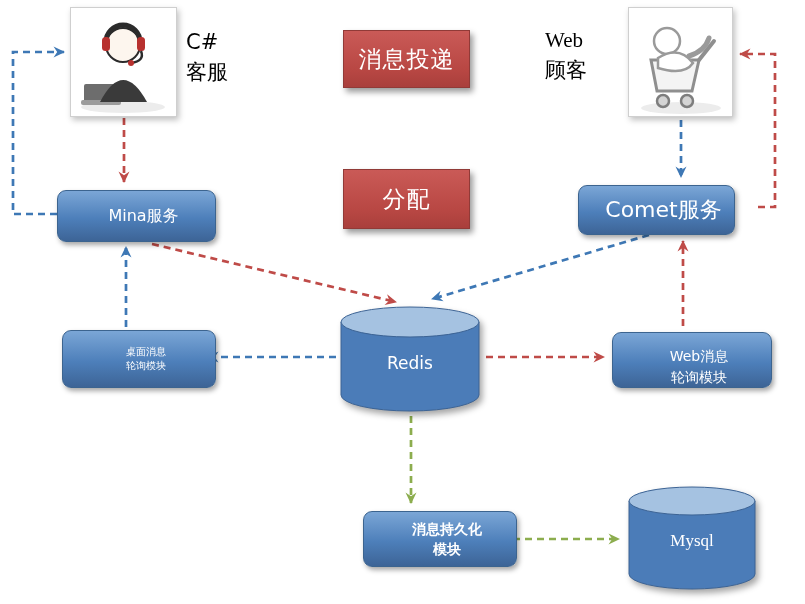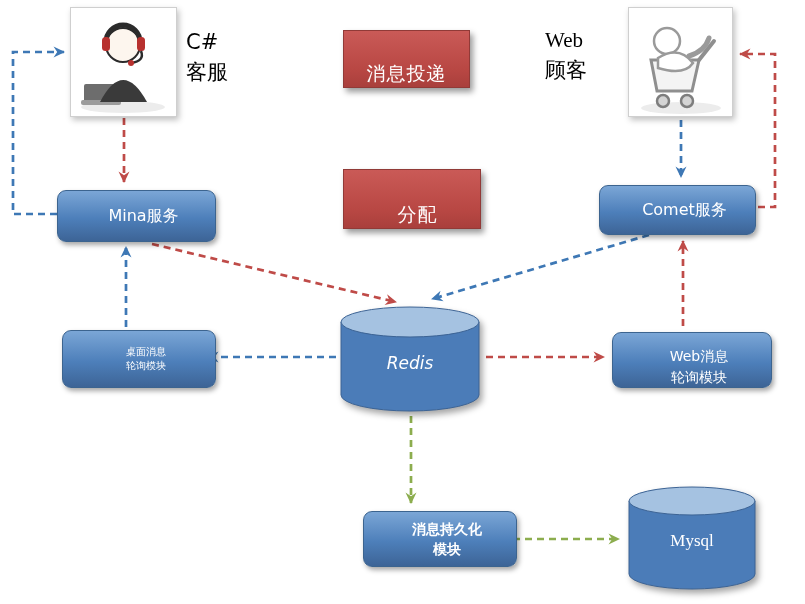--- a/index.html
+++ b/index.html
@@ -23,50 +23,50 @@
 
   .bnode{
     position:absolute;z-index:2;display:flex;flex-direction:column;
     align-items:center;justify-content:center;text-align:center;color:#ffffff;
     border-radius:9px;border:1px solid #3c648f;
     background:linear-gradient(180deg,#7ba6d6 0%,#4d7fba 55%,#3d6496 100%);
     box-shadow:2px 3px 5px rgba(0,0,0,0.35);
     padding-left:14px;
   }
   .node-mina{left:57px;top:190px;width:143px;height:50px;font-size:16px;}
-  .node-comet{left:599px;top:185px;width:141px;height:48px;font-size:16px;}
+  .node-comet{left:578px;top:185px;width:141px;height:48px;font-size:22px;}
   .node-desktop{left:62px;top:330px;width:138px;height:56px;font-size:10px;line-height:1.45;}
   .node-webpoll{left:612px;top:332px;width:144px;height:54px;font-size:14px;line-height:1.45;justify-content:flex-end;}
   .node-persist{left:363px;top:511px;width:138px;height:54px;font-size:14px;line-height:1.45;font-weight:bold;}
 
   .legend{
-    position:absolute;z-index:2;display:flex;align-items:flex-end;justify-content:center;
-    color:#ffffff;font-size:19px;letter-spacing:1px;
+    position:absolute;z-index:2;display:flex;align-items:center;justify-content:center;
+    color:#ffffff;font-size:23px;letter-spacing:1px;
     background:linear-gradient(180deg,#ca5a57 0%,#b84743 70%,#a93f3c 100%);
     border:1px solid #913a37;
     box-shadow:3px 4px 6px rgba(0,0,0,0.4);
   }
   .legend-1{left:343px;top:30px;width:125px;height:56px;}
   .legend-2{left:343px;top:96px;width:125px;height:54px;}
-  .legend-3{left:343px;top:169px;width:125px;height:58px;padding-left:11px;}
+  .legend-3{left:343px;top:169px;width:125px;height:58px;}
 
   .imgbox{
     position:absolute;z-index:2;background:#ffffff;border:1px solid #cfcfcf;
     box-shadow:2px 3px 6px rgba(0,0,0,0.25);
   }
   .img-agent{left:70px;top:7px;width:105px;height:108px;}
   .img-web{left:628px;top:7px;width:103px;height:108px;}
   .imgbox svg{display:block;width:100%;height:100%;}
 
   .actor-label{position:absolute;z-index:2;color:#000000;font-size:21px;line-height:30px;}
   .label-csharp{left:186px;top:27px;text-align:left;}
   .label-web{left:545px;top:25px;width:62px;font-family:Liberation Serif, serif;}
 
   .cyl{position:absolute;z-index:2;}
-  .cyl-redis{left:340px;top:306px;width:140px;height:106px;font-style:italic;}
+  .cyl-redis{left:340px;top:306px;width:140px;height:106px;}
   .cyl-mysql{left:628px;top:486px;width:128px;height:104px;font-family:Liberation Serif, serif;}
   .cyl svg{display:block;filter:drop-shadow(3px 4px 3px rgba(0,0,0,0.35));}
   .cyl-label{
     position:absolute;left:0;width:100%;text-align:center;color:#ffffff;font-size:17px;
   }
   .cyl-redis .cyl-label{top:47px;}
   .cyl-mysql .cyl-label{top:45px;}
 </style>
 </head>
 <body>

